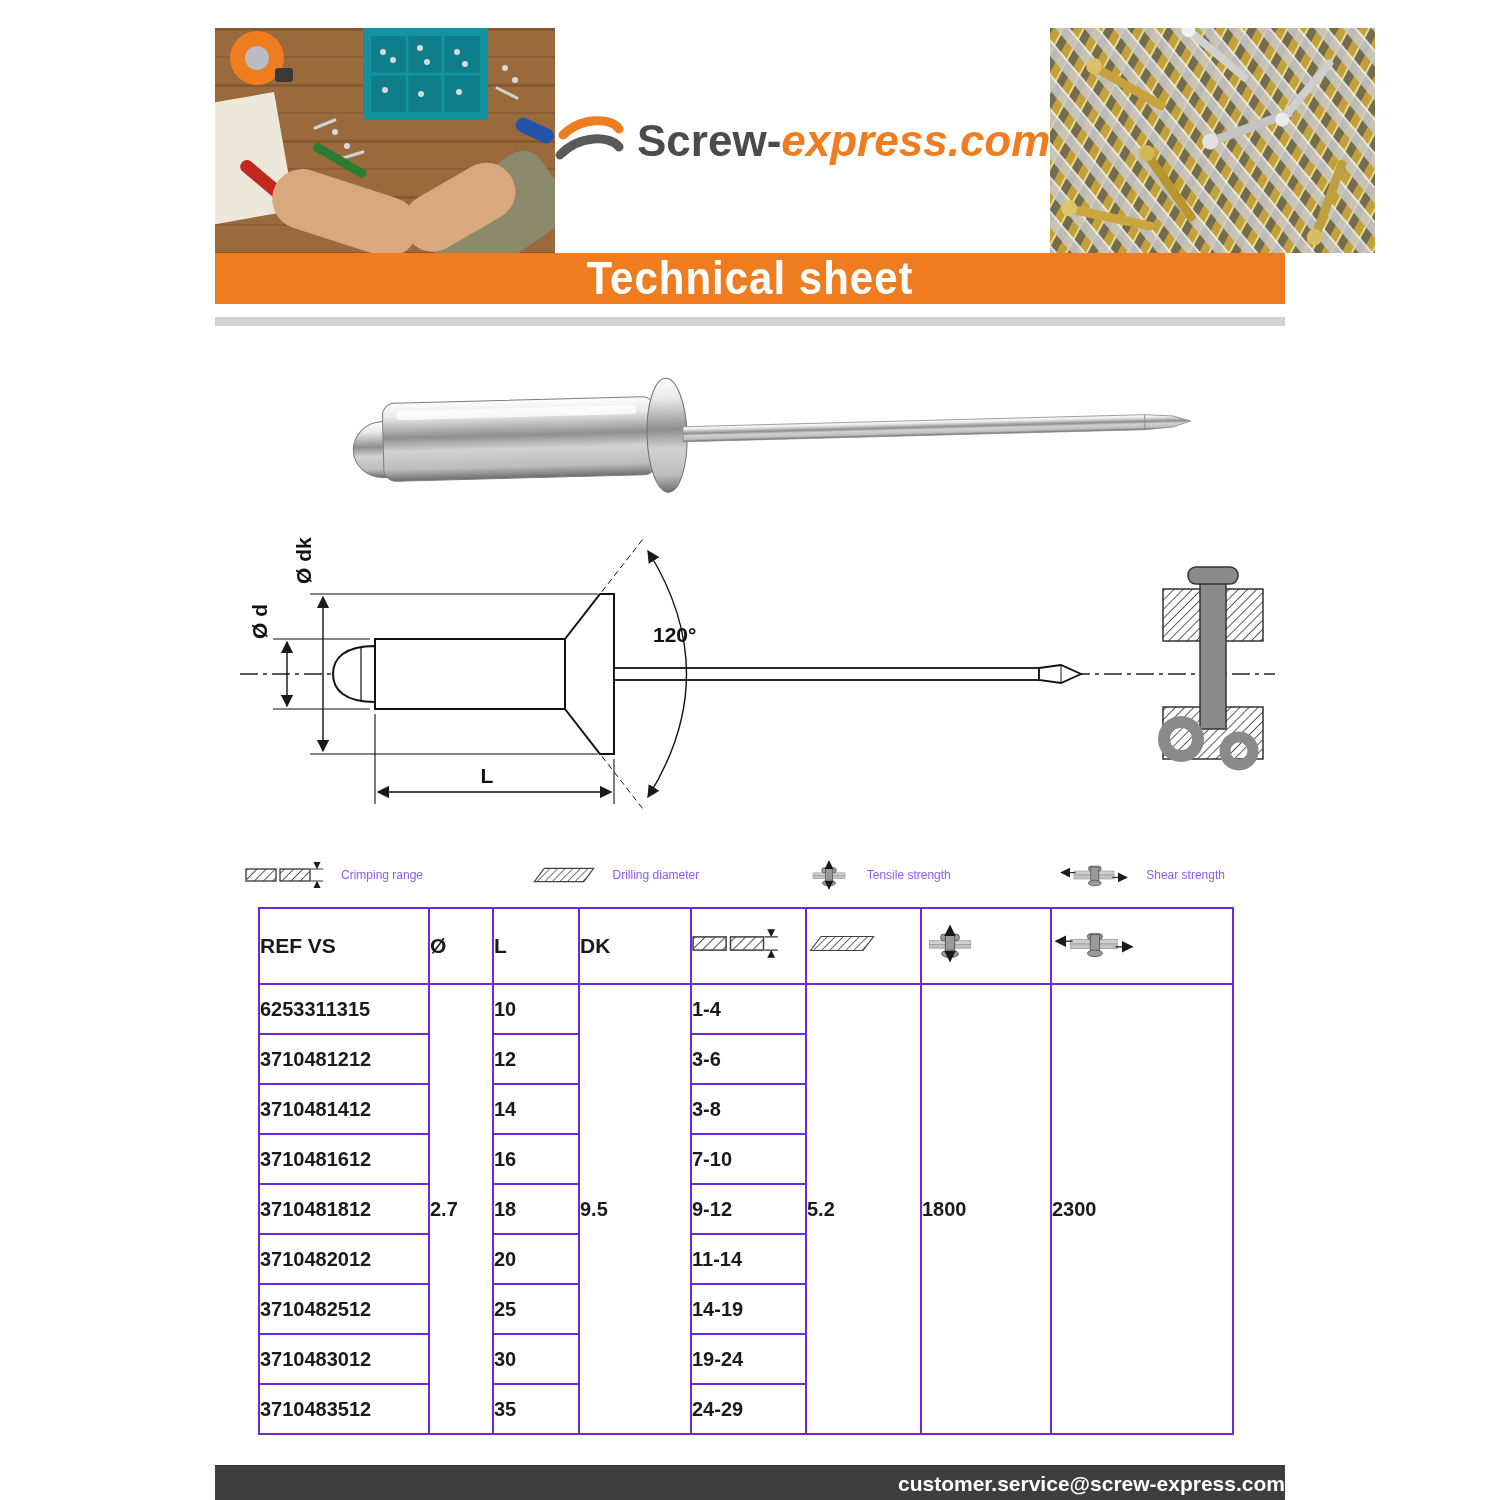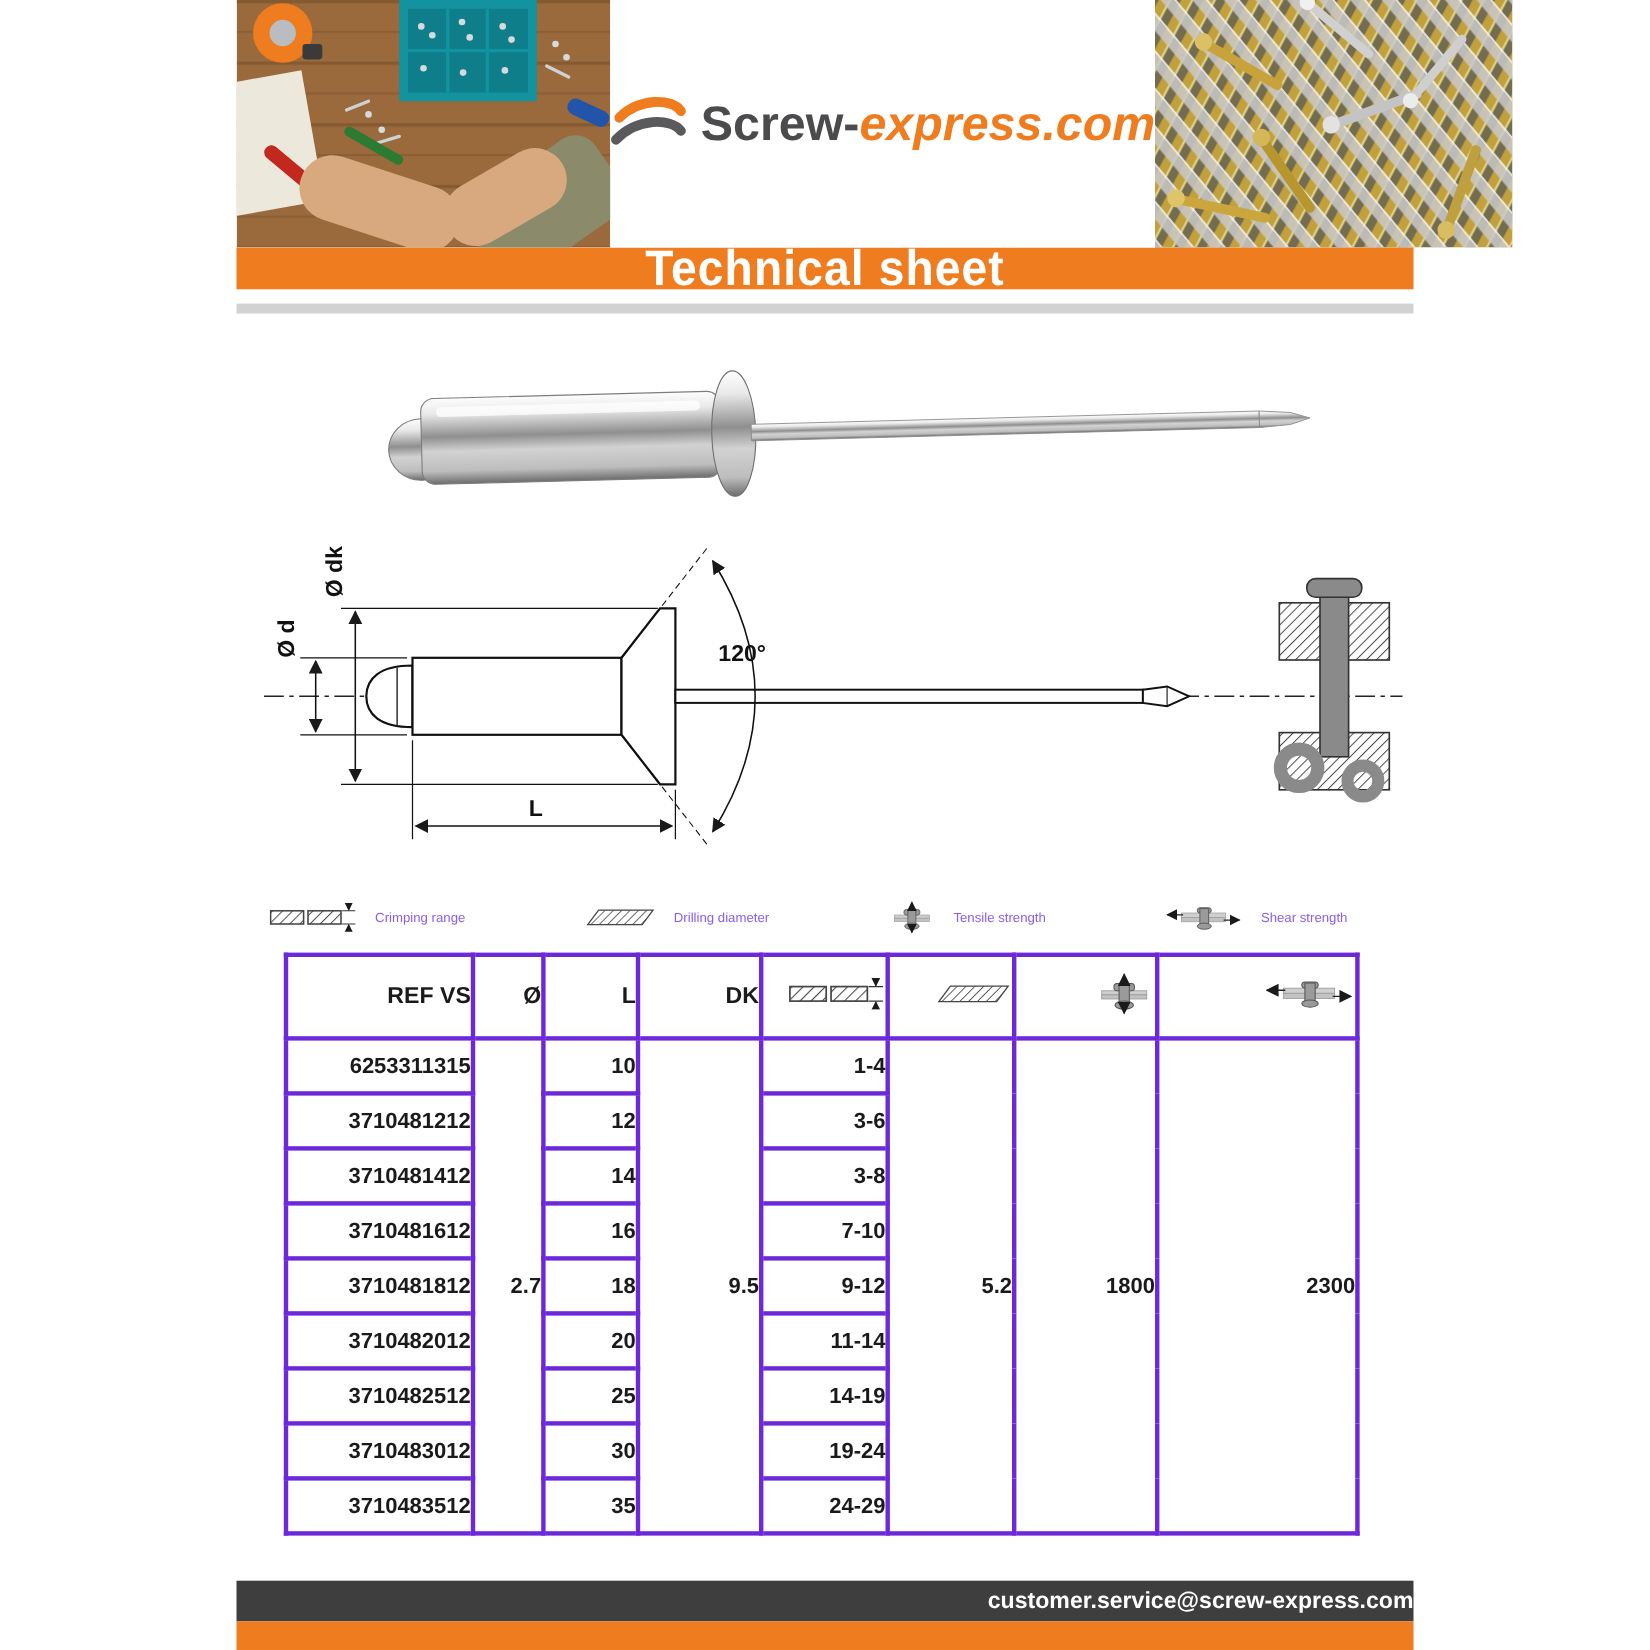--- a/index.html
+++ b/index.html
@@ -1,43 +1,43 @@
 <!DOCTYPE html>
 <html><head>
 <meta charset="utf-8">
 <style>
   * { margin:0; padding:0; box-sizing:border-box; }
   html, body { width:1500px; background:#ffffff; }
   body { font-family:"Liberation Sans", sans-serif; color:#1a1a1a; }
   .page { position:relative; width:1070px; height:1500px; margin:0 auto; background:#fff; }
 
   
-  .header { display:flex; height:225px; }
+  .header { display:flex; height:225px;margin-top:28px; }
   .photo { flex:0 0 auto; overflow:hidden; }
   .logo-area { flex:1; background:#fff; display:flex; align-items:center; justify-content:center; gap:12px; }
   .logo-text { font-size:44px; font-weight:bold; white-space:nowrap; }
   .logo-part1 { color:#4b4b4d; }
   .logo-part2 { color:#ef7c1e; font-style:italic; }
 
   
-  .banner { height:38px; background:#ef7c1e; display:flex; align-items:center; justify-content:center; }
+  .banner { height:51px; background:#ef7c1e; display:flex; align-items:center; justify-content:center; }
   .banner h1 { color:#fff; font-size:42px; font-weight:800; letter-spacing:1px; transform:scaleY(1.08); }
   .banner-underline { height:9px; background:#d2d2d2; margin-top:13px; }
 
   .product-photo { margin-top:18px; height:165px; }
   .tech-drawing { height:330px; }
 
   
   .legend { display:flex; align-items:center; justify-content:space-between; margin-top:10px; height:52px; padding:0 60px 0 30px; }
   .legend-item { display:flex; align-items:center; gap:16px; }
   .legend-label { font-size:12px; color:#8b5cf6; }
 
   
   table.spec { border-collapse:collapse; margin:6px 0 0 43px; table-layout:fixed; }
-  .spec th, .spec td { border:4px solid #6d28d9; text-align:right; vertical-align:middle; font-weight:bold; background:#fff;margin-top:20px; }
+  .spec th, .spec td { border:2px solid #6d28d9; text-align:left; vertical-align:middle; font-weight:bold; background:#fff;margin-top:20px; }
   .spec th { height:76px; font-size:21px; }
   .spec td { height:50px; font-size:20px; }
 
   
   .footer { position:absolute; left:0; bottom:0; width:100%; }
   .footer-dark { height:37px; background:#3e3e3e; display:flex; align-items:center; justify-content:flex-end; }
   .footer-dark span { color:#fff; font-weight:bold; font-size:21px; }
   .footer-orange { height:26px; background:#ef7c1e; }
 
   svg text { font-family:"Liberation Sans", sans-serif; }

